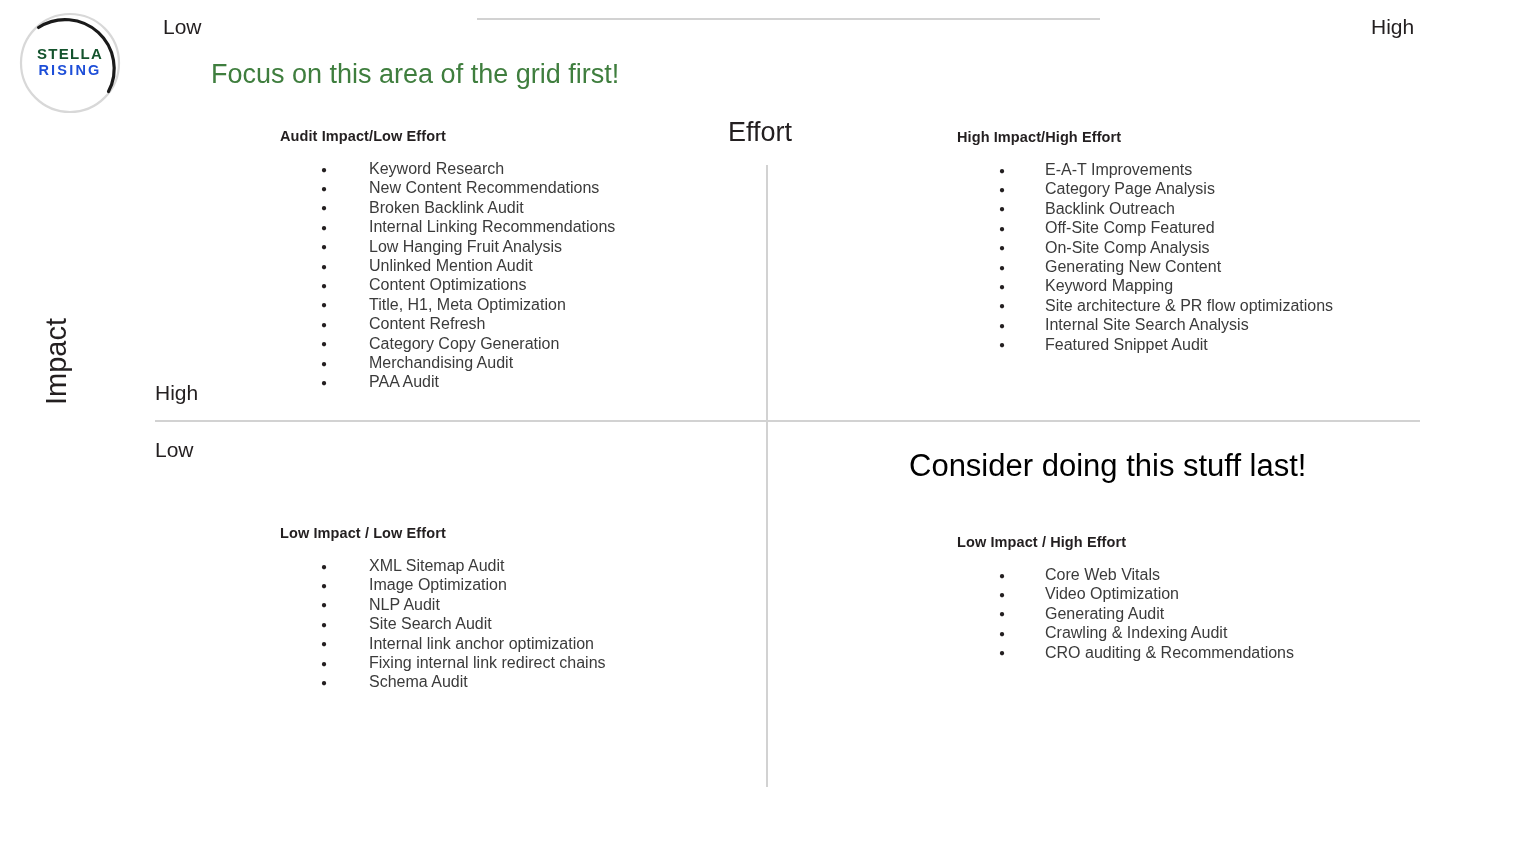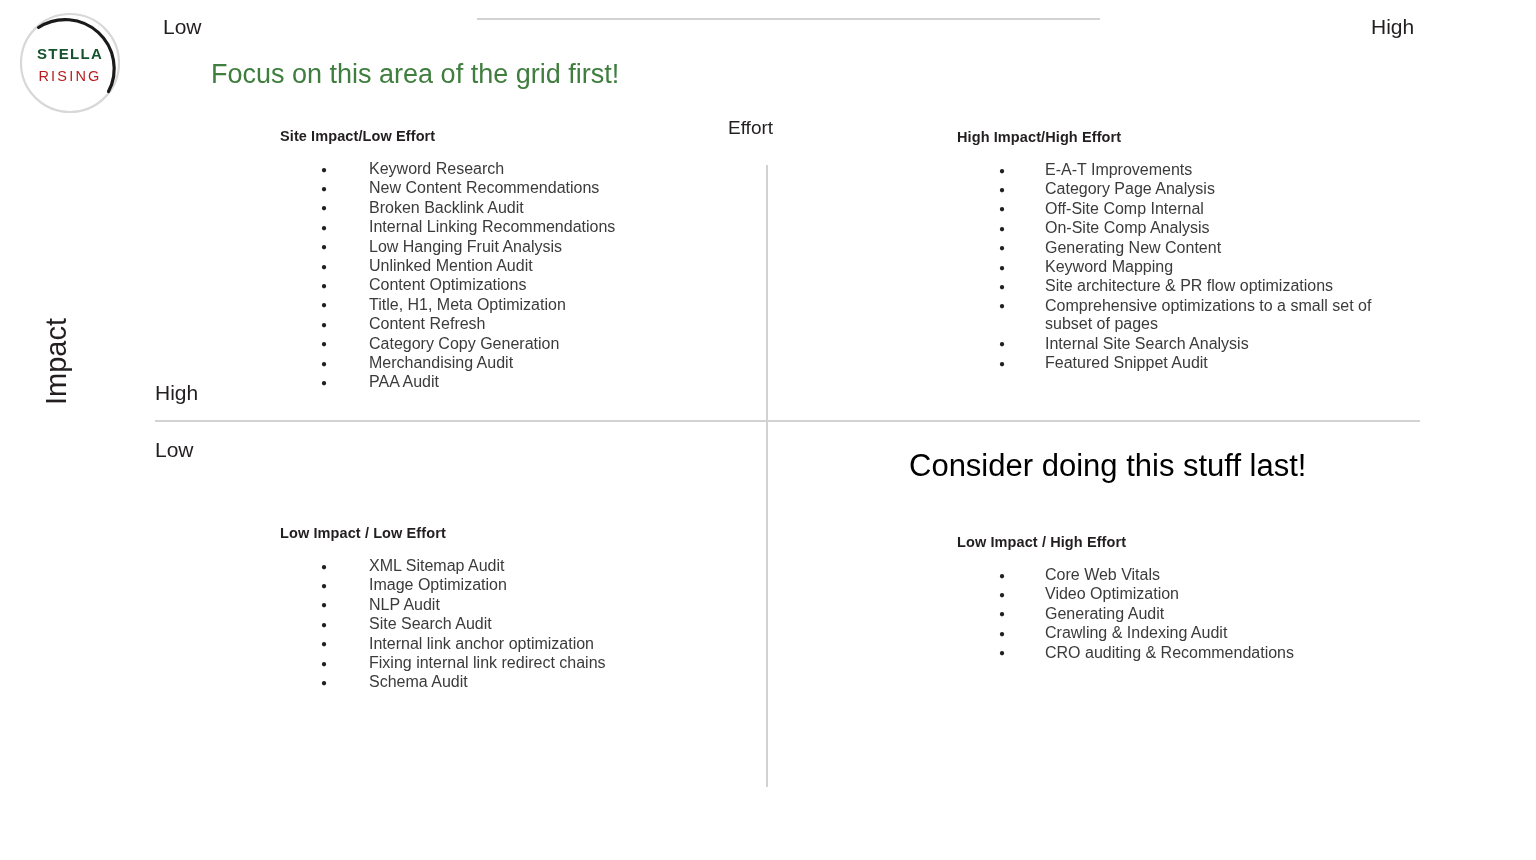--- a/index.html
+++ b/index.html
@@ -38,41 +38,41 @@
   }
   .logo-top {
     font-size: 15px;
     font-weight: bold;
     letter-spacing: 1.3px;
     color: #14532d;
     display: block;
   }
   .logo-bottom {
     font-size: 14.5px;
-    font-weight: normal;
+    font-weight: bold;
     letter-spacing: 2.2px;
-    color: #b91c1c;
+    color: #1d4ed8;
     display: block;
-    margin-top: 7px;
+    margin-top: 1px;
   }
 
   
   .axis-label {
     position: absolute;
     font-size: 21px;
     color: #231f20;
     white-space: nowrap;
   }
   #effort-low  { left: 163px; top: 15px; }
   #effort-high { left: 1371px; top: 15px; }
   #effort-title {
     position: absolute;
     left: 728px;
     top: 117px;
-    font-size: 19px;
+    font-size: 27px;
     color: #231f20;
     white-space: nowrap;
   }
   #impact-title {
     position: absolute;
     left: -4px;
     top: 345px;
     width: 120px;
     text-align: center;
     font-size: 29px;
@@ -178,21 +178,21 @@
   <div class="axis-label" id="impact-low">Low</div>
 
   <div class="rule" id="top-rule"></div>
   <div class="rule" id="h-divider"></div>
   <div class="rule" id="v-divider"></div>
 
   <div class="callout" id="callout-green">Focus on this area of the grid first!</div>
   <div class="callout" id="callout-red">Consider doing this stuff last!</div>
 
   <div class="quadrant" id="q-high-low">
-    <div class="q-heading">Site Impact/Low Effort</div>
+    <div class="q-heading">Audit Impact/Low Effort</div>
     <ul class="q-list">
         <li>Keyword Research</li>
         <li>New Content Recommendations</li>
         <li>Broken Backlink Audit</li>
         <li>Internal Linking Recommendations</li>
         <li>Low Hanging Fruit Analysis</li>
         <li>Unlinked Mention Audit</li>
         <li>Content Optimizations</li>
         <li>Title, H1, Meta Optimization</li>
         <li>Content Refresh</li>
@@ -200,26 +200,26 @@
         <li>Merchandising Audit</li>
         <li>PAA Audit</li>
       </ul>
   </div>
 
   <div class="quadrant" id="q-high-high">
     <div class="q-heading">High Impact/High Effort</div>
     <ul class="q-list">
         <li>E-A-T Improvements</li>
         <li>Category Page Analysis</li>
-        <li>Off-Site Comp Internal</li>
+        <li>Backlink Outreach</li>
+        <li>Off-Site Comp Featured</li>
         <li>On-Site Comp Analysis</li>
         <li>Generating New Content</li>
         <li>Keyword Mapping</li>
         <li>Site architecture &amp; PR flow optimizations</li>
-        <li>Comprehensive optimizations to a small set of subset of pages</li>
         <li>Internal Site Search Analysis</li>
         <li>Featured Snippet Audit</li>
       </ul>
   </div>
 
   <div class="quadrant" id="q-low-low">
     <div class="q-heading">Low Impact / Low Effort</div>
     <ul class="q-list">
         <li>XML Sitemap Audit</li>
         <li>Image Optimization</li>

